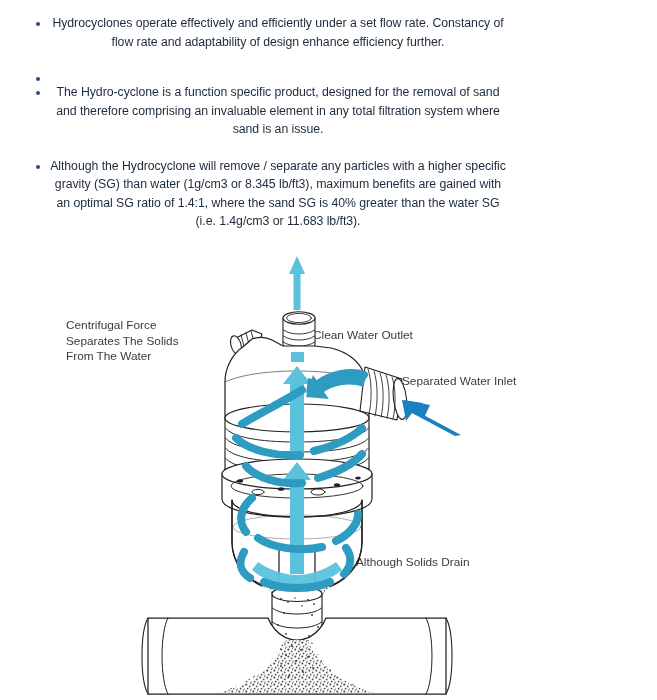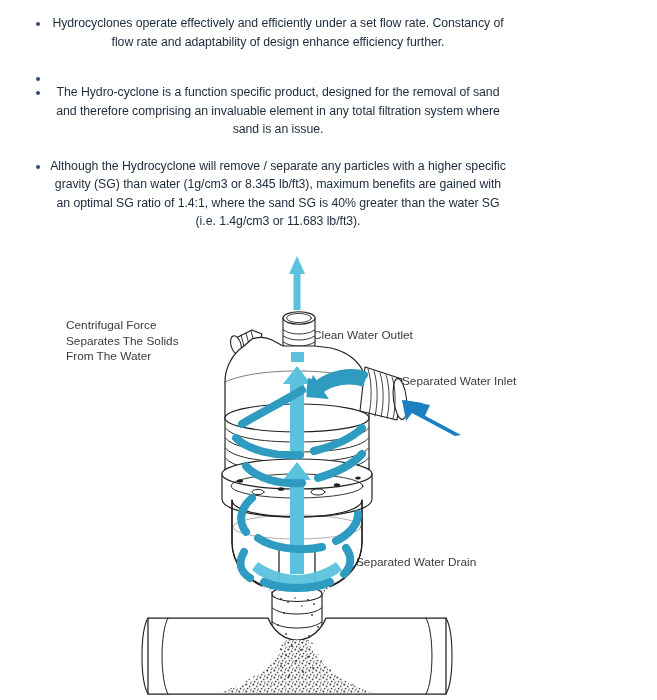--- a/index.html
+++ b/index.html
@@ -55,21 +55,21 @@
   </div>
 </div>
 
 <div id="figure">
 
   <div class="lbl" id="lbl-centrifugal">Centrifugal Force
 Separates The Solids
 From The Water</div>
   <div class="lbl" id="lbl-outlet">Clean Water Outlet</div>
   <div class="lbl" id="lbl-inlet">Separated Water Inlet</div>
-  <div class="lbl" id="lbl-drain">Separated Water Drain</div>
+  <div class="lbl" id="lbl-drain">Although Solids Drain</div>
 
   <svg width="657" height="458" viewBox="0 0 657 458">
     <defs>
 
       <pattern id="sand" width="7" height="7" patternUnits="userSpaceOnUse">
         <rect width="7" height="7" fill="#ffffff"></rect>
         <circle cx="1.3" cy="1.6" r="1.05" fill="#3d3d3d"></circle>
         <circle cx="4.7" cy="3.4" r="0.95" fill="#4a4a4a"></circle>
         <circle cx="2.6" cy="5.6" r="0.85" fill="#333"></circle>
         <circle cx="6.1" cy="6.2" r="0.7" fill="#555"></circle>

